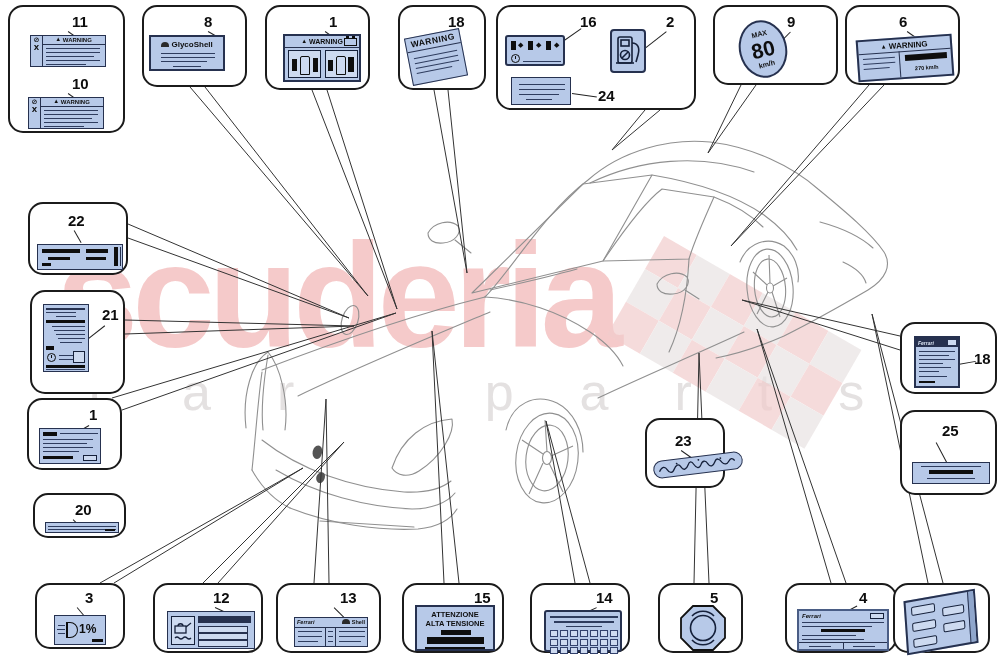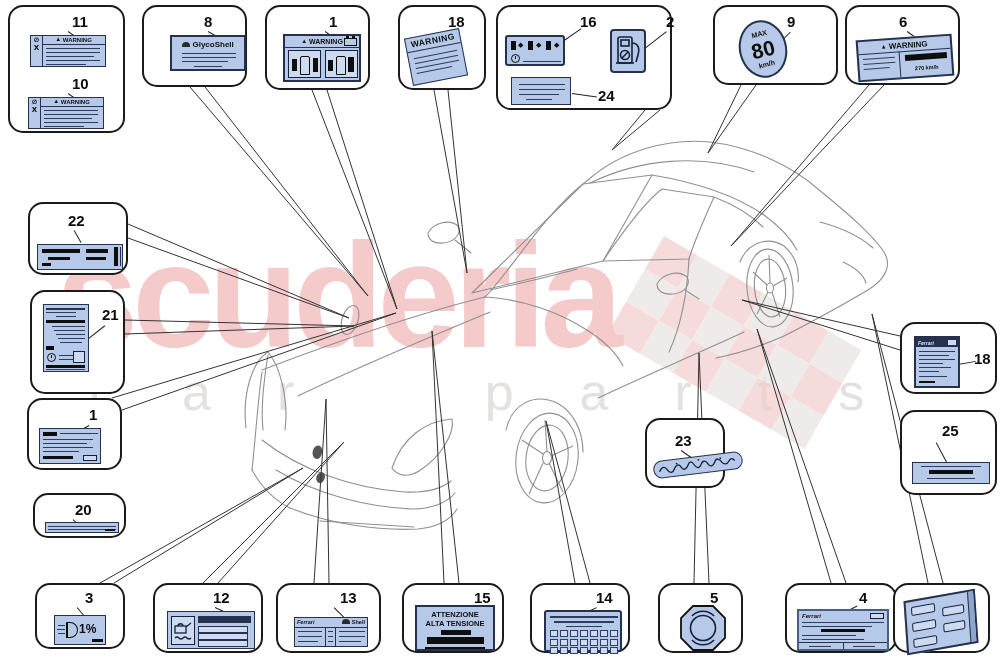--- a/index.html
+++ b/index.html
@@ -163,21 +163,21 @@
       <div class="iln" style="left:15px;top:16px;width:54px"></div>
       <div class="iln" style="left:15px;top:20px;width:48px"></div>
       <div class="iln" style="left:15px;top:24px;width:54px"></div>
       <div class="iln" style="left:15px;top:28px;width:40px"></div>
     </div>
   </div>
 
   <div class="callout" style="left:142px;top:5px;width:105px;height:82px">
     <span class="num" style="left:60px;top:6px">8</span>
     <div class="nline" style="left:64px;top:24px;width:16px;transform:rotate(30deg)"></div>
-    <div class="lbl" style="left:26px;top:28px;width:76px;height:36px;border-width:2px">
+    <div class="lbl" style="left:5px;top:28px;width:76px;height:36px;border-width:2px">
       <div class="t" style="left:0;right:0;top:3px;text-align:center;font:bold 8px 'Liberation Sans',sans-serif"><span class="pecten"></span> <span>GlycoShell</span></div>
       <div class="iln" style="left:10px;top:16px;width:54px"></div>
       <div class="iln" style="left:10px;top:20px;width:54px"></div>
       <div class="iln" style="left:10px;top:24px;width:46px"></div>
       <div class="iln" style="left:22px;top:29px;width:28px"></div>
     </div>
   </div>
 
   <div class="callout" style="left:265px;top:5px;width:105px;height:85px">
     <span class="num" style="left:62px;top:6px">1</span>
@@ -206,21 +206,21 @@
     <div class="nline" style="left:44px;top:24px;width:16px;transform:rotate(40deg)"></div>
     <div class="lbl" style="left:8px;top:26px;width:56px;height:48px;transform:rotate(-11deg)">
       <div class="whdr" style="height:13px;font-size:8.5px;line-height:13px;letter-spacing:.5px">WARNING</div>
       <div class="iln" style="left:5px;top:20px;width:44px"></div>
       <div class="iln" style="left:5px;top:25px;width:44px"></div>
       <div class="iln" style="left:5px;top:30px;width:44px"></div>
       <div class="iln" style="left:5px;top:35px;width:36px"></div>
     </div>
   </div>
 
-  <div class="callout" style="left:496px;top:5px;width:176px;height:105px">
+  <div class="callout" style="left:496px;top:5px;width:200px;height:105px">
     <span class="num" style="left:82px;top:6px">16</span>
     <div class="nline" style="left:62px;top:36px;width:26px;transform:rotate(-35deg)"></div>
     <div class="lbl" style="left:7px;top:28px;width:60px;height:31px;border-width:2px;border-radius:3px">
       <div class="bar" style="left:4px;top:4px;width:5px;height:9px"></div>
       <div class="t" style="left:11px;top:4px;font-size:7px">◆</div>
       <div class="bar" style="left:21px;top:4px;width:5px;height:9px"></div>
       <div class="t" style="left:29px;top:4px;font-size:7px">◆</div>
       <div class="bar" style="left:39px;top:4px;width:5px;height:9px"></div>
       <div class="t" style="left:47px;top:4px;font-size:7px">◆</div>
       <div class="gauge" style="left:4px;top:17px">

